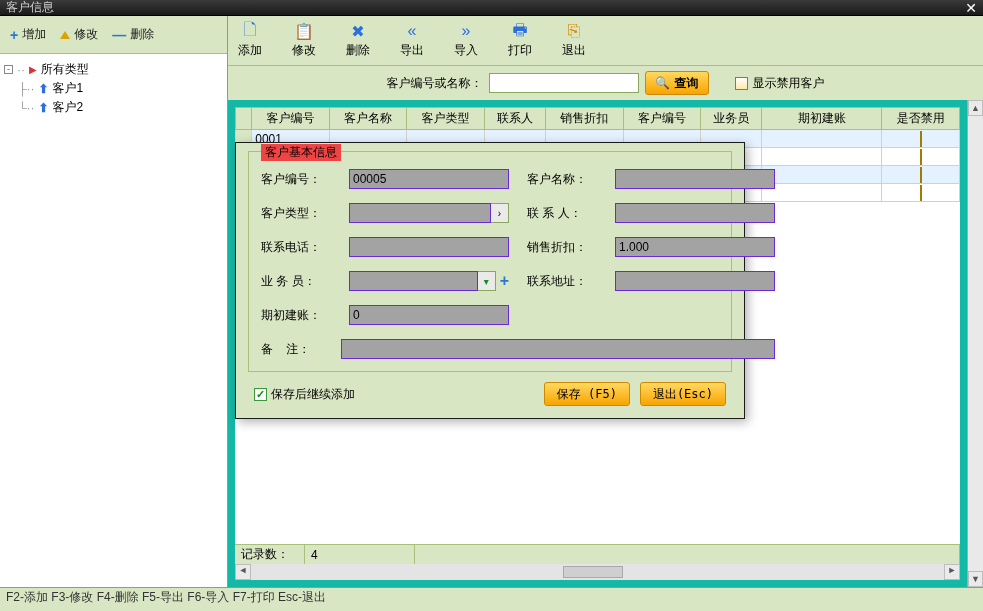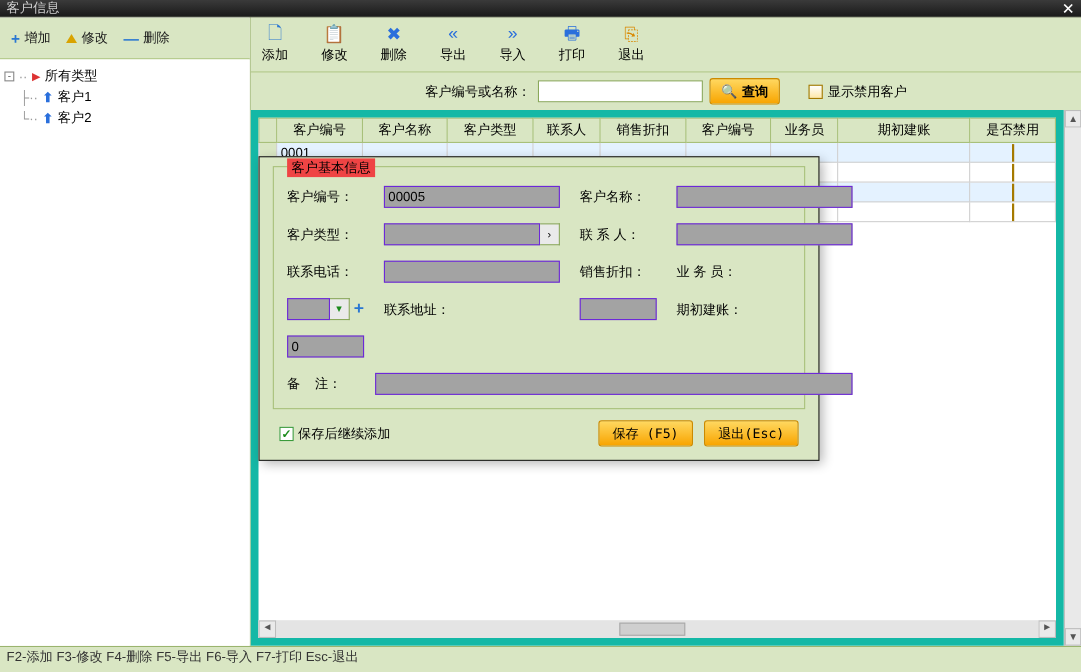--- a/index.html
+++ b/index.html
@@ -239,20 +239,31 @@
                 <td></td>
                 <td></td>
                 <td></td>
                 <td></td>
                 <td></td>
                 <td></td>
                 <td class="cbcell"><span class="cbx"></span></td>
               </tr>
           </tbody>
         </table>
+        <div style="position:absolute;left:0;right:0;bottom:16px;">
+          <div class="grid-footer">
+            <div class="cell" style="width:70px">
+                <span>记录数：</span>
+              </div>
+            <div class="cell" style="width:110px">
+                <span>4</span>
+              </div>
+            <div class="cell" style="flex:1"></div>
+          </div>
+        </div>
         <div style="position:absolute;left:0;right:0;bottom:0;">
           <div class="hscroll-row">
             <div class="arrow">◄</div>
             <div class="track">
                 <div class="thumb"></div>
               </div>
             <div class="arrow">►</div>
           </div>
         </div>
       </div>
@@ -284,20 +295,21 @@
         <div class="combo">
           <input class="form-input" value="" style="">
           <span class="btn">›</span>
         </div>
         <label>联 系 人：</label>
         <input class="form-input" value="" style="">
 
         <label>联系电话：</label>
         <input class="form-input" value="" style="">
         <label>销售折扣：</label>
+        <input class="form-input" value="1.000" style="">
 
         <label>业 务 员：</label>
         <div style="display:flex;align-items:center">
           <div class="combo" style="flex:1">
             <input class="form-input" value="" style="">
             <span class="btn" style="color:#1a8a1a">▾</span>
           </div>
           <span class="addplus">+</span>
         </div>
         <label>联系地址：</label>

